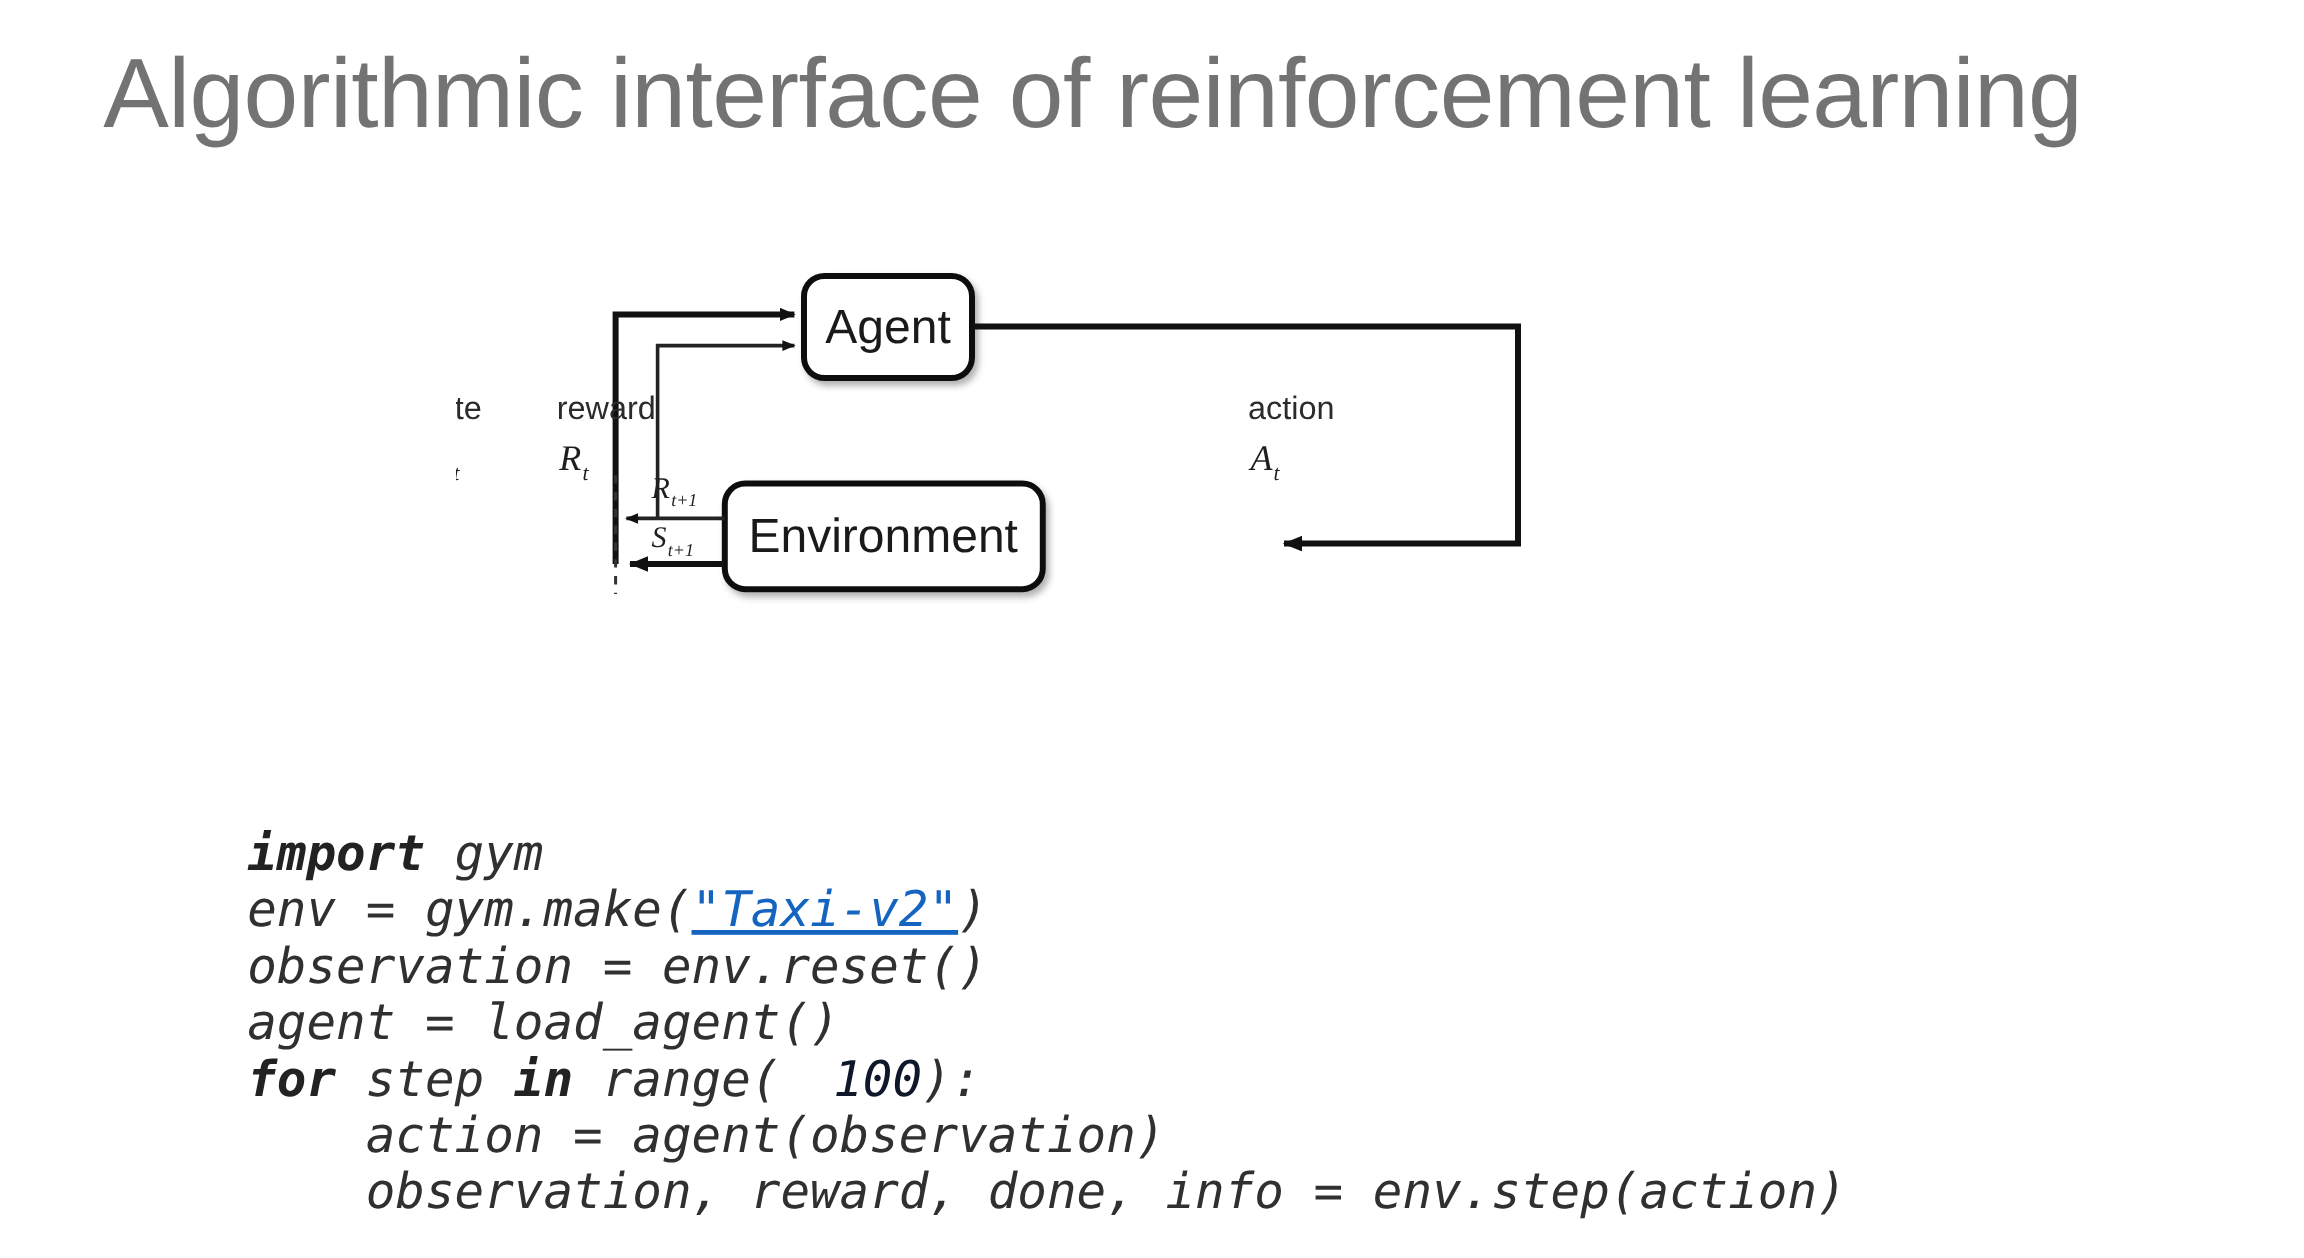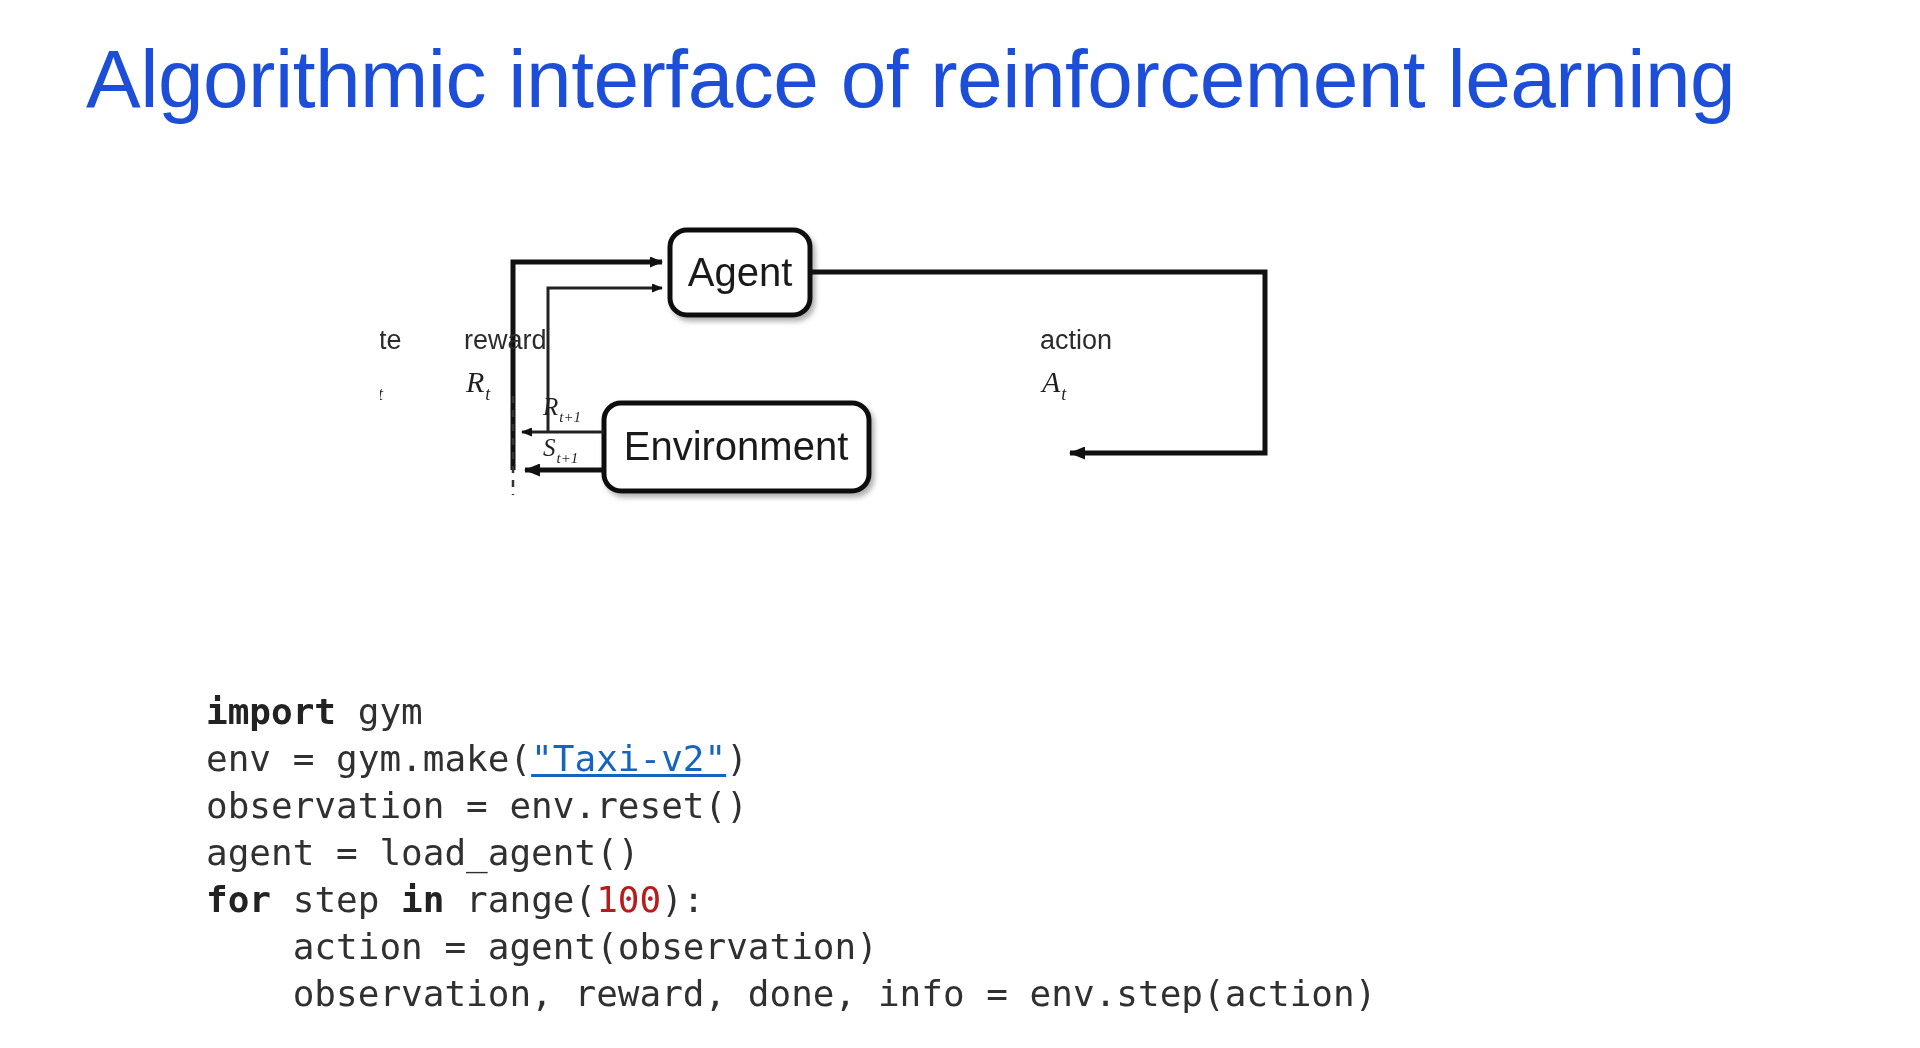--- a/index.html
+++ b/index.html
@@ -18,21 +18,21 @@
   
   #slide-title {
     position: absolute;
     left: 86px;
     top: 38px;
     width: 1780px;
     font-family: "Liberation Sans", sans-serif;
     font-size: 82px;
     font-weight: 400;
     line-height: 1.0;
-    color: #1d4ed8;
+    color: #737373;
     letter-spacing: -0.5px;
     white-space: nowrap;
   }
 
   
   #rl-diagram {
     position: absolute;
     left: 380px;
     top: 200px;
     width: 1020px;
@@ -76,34 +76,36 @@
     font-size: 15px;
     fill: #1f1f1f;
   }
 
   
   #code-block {
     position: absolute;
     left: 206px;
     top: 688px;
     font-family: "DejaVu Sans Mono", "Liberation Mono", monospace;
-    font-size: 36px;
+    font-size: 41px;
     line-height: 47px;
     color: #303030;
     white-space: pre;
+    font-style: italic;
   }
   #code-block .code-line {
     white-space: pre;
   }
   .tok-kw {
     font-weight: bold;
     color: #222222;
   }
   .tok-num {
-    color: #b91c1c;
+    color: #0f172a;
+    margin-left: 44px;
   }
   .tok-link {
     color: #1565c0;
     text-decoration: underline;
     text-underline-offset: 3px;
     cursor: pointer;
   }
 </style>
 </head>
 <body>

